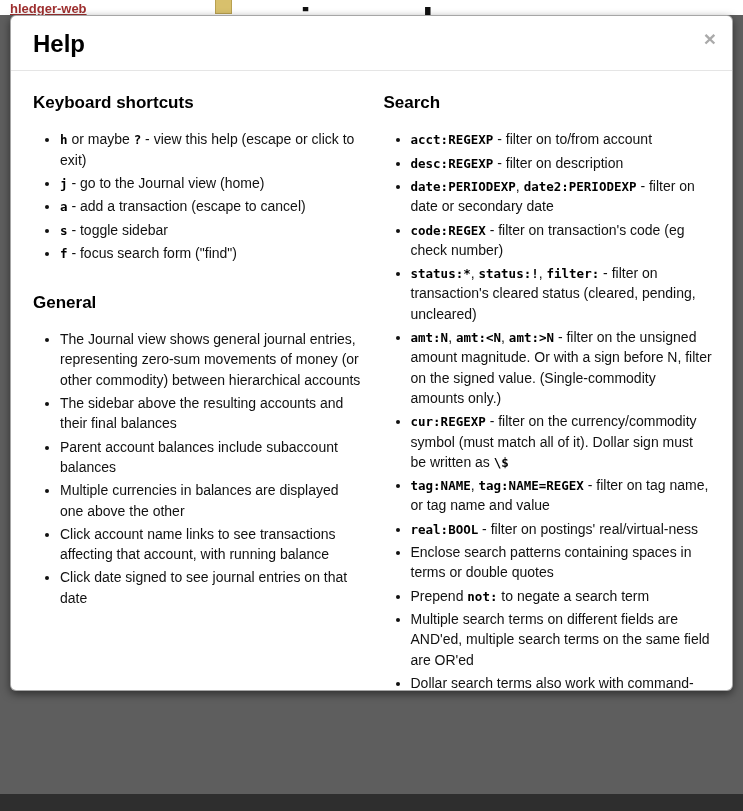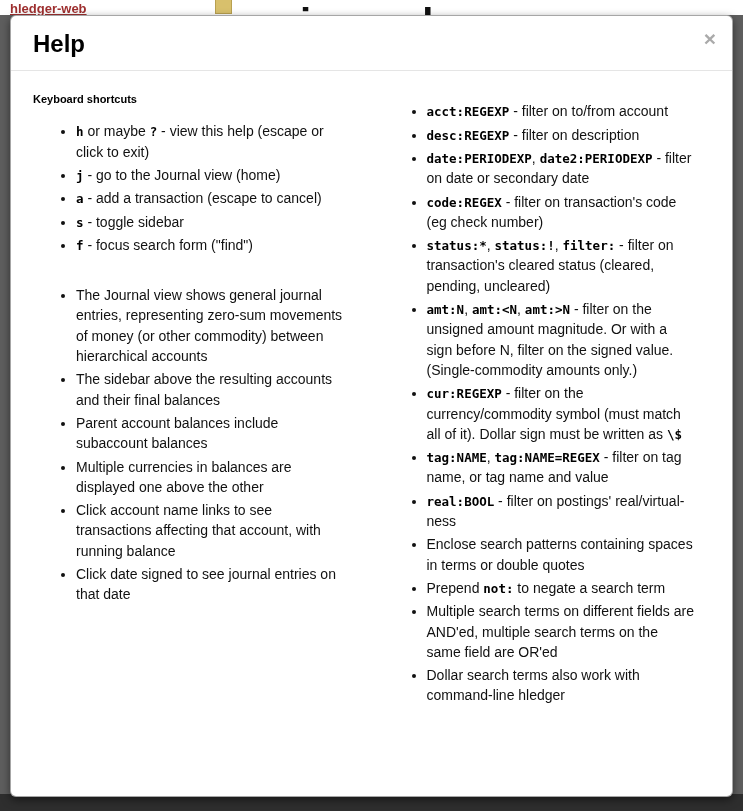--- a/index.html
+++ b/index.html
@@ -64,21 +64,21 @@
     position: absolute;
     left: 0; right: 0; bottom: 0;
     height: 17px;
     background: #2e2e2e;
   }
 
   
   .modal {
     position: absolute;
     top: 15px; left: 10px;
-    width: 723px; height: 782px;
+    width: 723px; height: 676px;
     background: #ffffff;
     border: 1px solid rgba(0,0,0,0.35);
     border-radius: 6px;
     box-shadow: 0 3px 9px rgba(0,0,0,0.5);
     z-index: 3;
     overflow: hidden;
   }
   .modal-header {
     position: relative;
     padding: 15px 20px 13px 22px;
@@ -106,34 +106,34 @@
   .modal-body {
     padding: 14px 20px 10px 22px;
     display: flex;
     gap: 22px;
   }
   .col {
     flex: 1 1 50%;
     min-width: 0;
   }
   .section-heading {
-    font-size: 11px;
+    font-size: 17px;
     font-weight: bold;
     color: #000000;
     margin: 8px 0 0 0;
   }
   ul.help-list {
     margin: 16px 0 30px 0;
     padding: 0 0 0 27px;
     font-size: 14px;
     line-height: 1.45;
     color: #111111;
   }
   ul.help-list li {
-    margin: 3px 16px;
+    margin: 3px 0;
   }
   ul.help-list code {
     font-family: "DejaVu Sans Mono", monospace;
     font-weight: bold;
     font-size: 12.5px;
     color: #000000;
   }
 </style>
 </head>
 <body>
@@ -158,30 +158,32 @@
   <div class="modal-body">
     <div class="col">
       <h3 class="section-heading">Keyboard shortcuts</h3>
       <ul class="help-list">
           <li><code>h</code> or maybe <code>?</code> - view this help (escape or click to exit)</li>
           <li><code>j</code> - go to the Journal view (home)</li>
           <li><code>a</code> - add a transaction (escape to cancel)</li>
           <li><code>s</code> - toggle sidebar</li>
           <li><code>f</code> - focus search form ("find")</li>
         </ul>
+      <h3 class="section-heading">General</h3>
       <ul class="help-list">
           <li>The Journal view shows general journal entries, representing zero-sum movements of money (or other commodity) between hierarchical accounts</li>
           <li>The sidebar above the resulting accounts and their final balances</li>
           <li>Parent account balances include subaccount balances</li>
           <li>Multiple currencies in balances are displayed one above the other</li>
           <li>Click account name links to see transactions affecting that account, with running balance</li>
           <li>Click date signed to see journal entries on that date</li>
         </ul>
     </div>
     <div class="col">
+      <h3 class="section-heading">Search</h3>
       <ul class="help-list">
           <li><code>acct:REGEXP</code> - filter on to/from account</li>
           <li><code>desc:REGEXP</code> - filter on description</li>
           <li><code>date:PERIODEXP</code>, <code>date2:PERIODEXP</code> - filter on date or secondary date</li>
           <li><code>code:REGEX</code> - filter on transaction's code (eg check number)</li>
           <li><code>status:*</code>, <code>status:!</code>, <code>filter:</code> - filter on transaction's cleared status (cleared, pending, uncleared)</li>
           <li><code>amt:N</code>, <code>amt:&lt;N</code>, <code>amt:&gt;N</code> - filter on the unsigned amount magnitude. Or with a sign before N, filter on the signed value. (Single-commodity amounts only.)</li>
           <li><code>cur:REGEXP</code> - filter on the currency/commodity symbol (must match all of it). Dollar sign must be written as <code>\$</code></li>
           <li><code>tag:NAME</code>, <code>tag:NAME=REGEX</code> - filter on tag name, or tag name and value</li>
           <li><code>real:BOOL</code> - filter on postings' real/virtual-ness</li>

